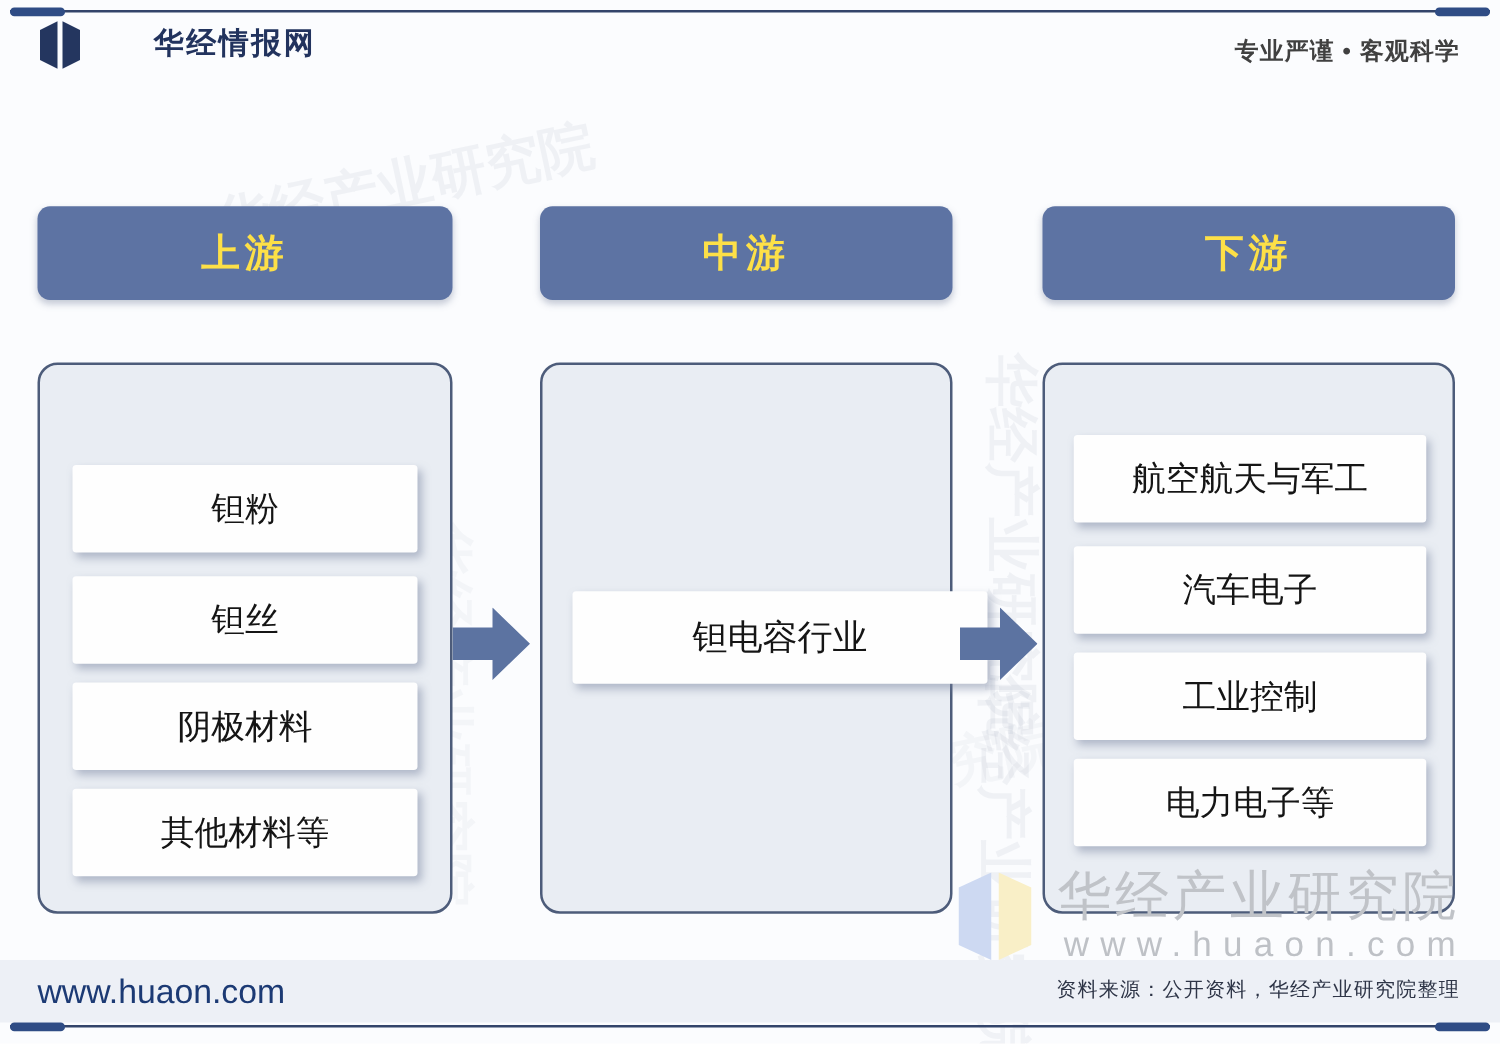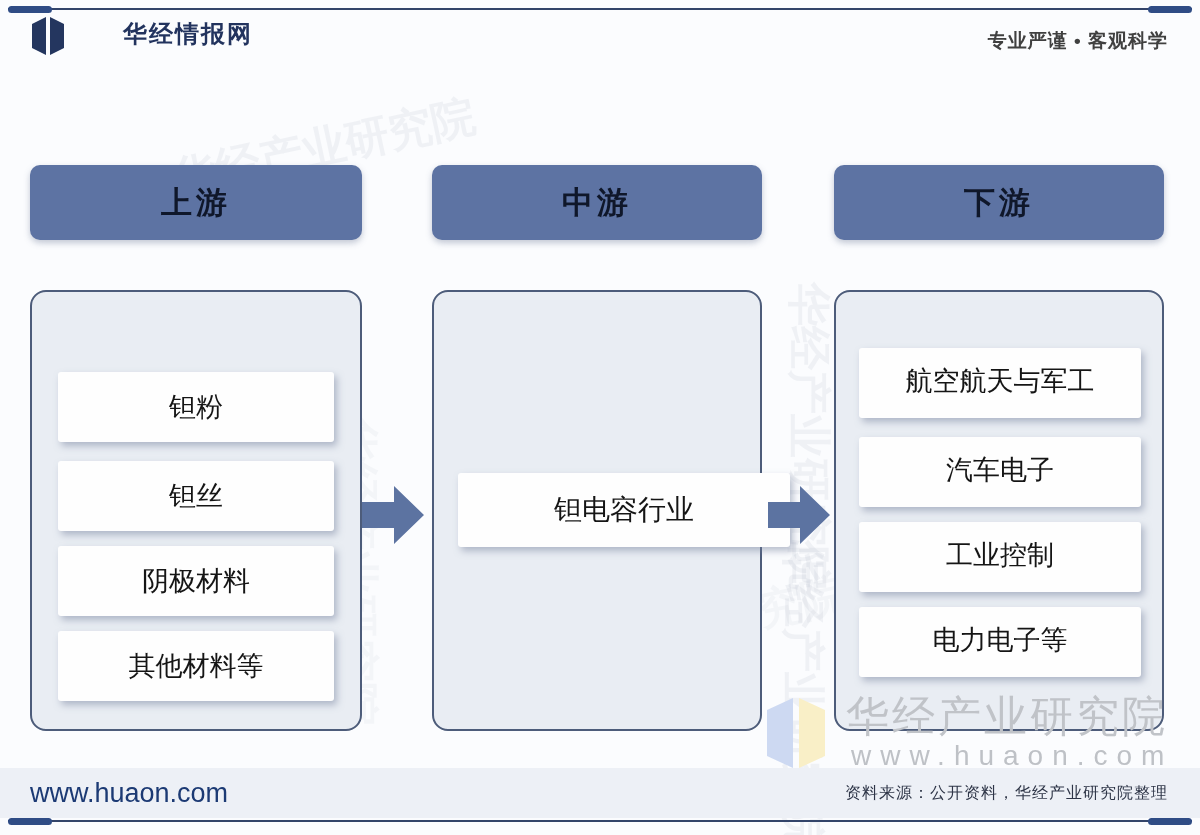--- a/index.html
+++ b/index.html
@@ -21,27 +21,27 @@
   .brand-name{position:absolute;left:78px;top:18px;font-size:24px;font-weight:600;color:#22335e;z-index:4;letter-spacing:2px;margin-left:45px;}
   .brand-tagline{position:absolute;right:32px;top:28px;font-size:19px;font-weight:600;color:#404040;z-index:4;letter-spacing:1px;}
 
   
   .title-bar{position:absolute;left:8px;top:62px;width:1184px;height:60px;background:#3b5a97;z-index:3;}
   .title-bar .t{display:block;text-align:center;line-height:60px;font-size:34px;font-weight:700;color:#ffffff;letter-spacing:2px;}
 
   
   .col-header{position:absolute;top:165px;height:75px;background:#5d73a3;border-radius:10px;
     box-shadow:0 3px 6px rgba(90,102,134,.35);z-index:3;}
-  .col-header .t{display:block;text-align:center;line-height:75px;font-size:31px;font-weight:700;color:#0f172a;letter-spacing:4px;}
+  .col-header .t{display:block;text-align:center;line-height:75px;font-size:31px;font-weight:700;color:#fde047;letter-spacing:4px;}
   .h1{left:30px;width:332px;} .h2{left:432px;width:330px;} .h3{left:834px;width:330px;}
 
   
   .panel{position:absolute;top:290px;height:441px;background:#e9edf3;border:2px solid #4d5c7a;
     border-radius:16px;box-sizing:border-box;z-index:2;}
-  .p1{left:30px;width:332px;} .p2{left:432px;width:330px;} .p3{left:834px;width:330px;font-family:Liberation Mono, monospace;}
+  .p1{left:30px;width:332px;} .p2{left:432px;width:330px;} .p3{left:834px;width:330px;}
 
   .item{position:absolute;height:70px;background:#fefefe;border-radius:3px;
     box-shadow:3px 4px 7px rgba(118,130,158,.5);
     text-align:center;line-height:70px;font-size:27px;color:#151515;font-weight:500;}
   .p1 .item{left:26px;width:276px;margin-top:24px;}
   .p3 .item{left:23px;width:282px;}
   .i0{top:56px;} .i1{top:145px;} .i2{top:230px;} .i3{top:315px;}
   .mid-item{position:absolute;left:24px;top:181px;width:332px;height:74px;line-height:74px;font-size:28px;}
 
   

